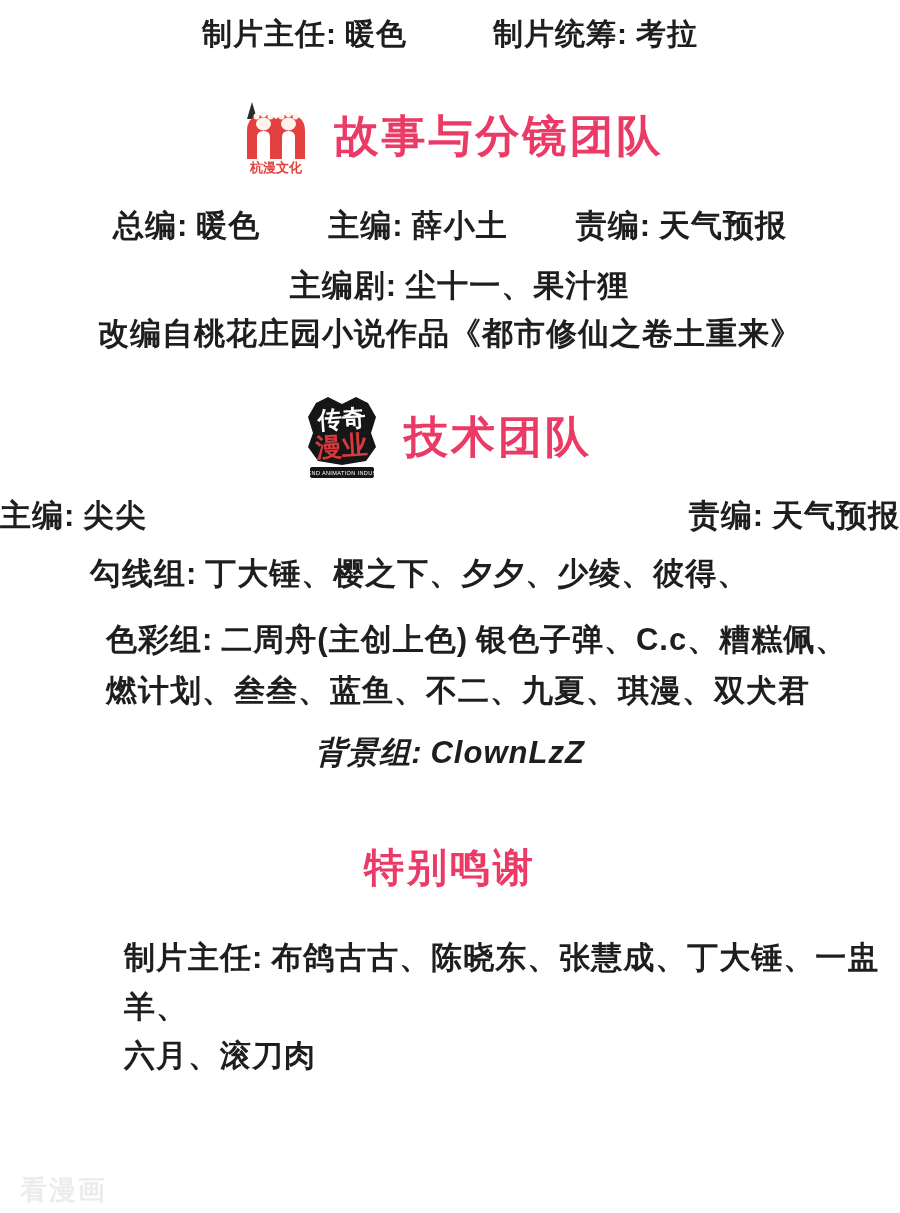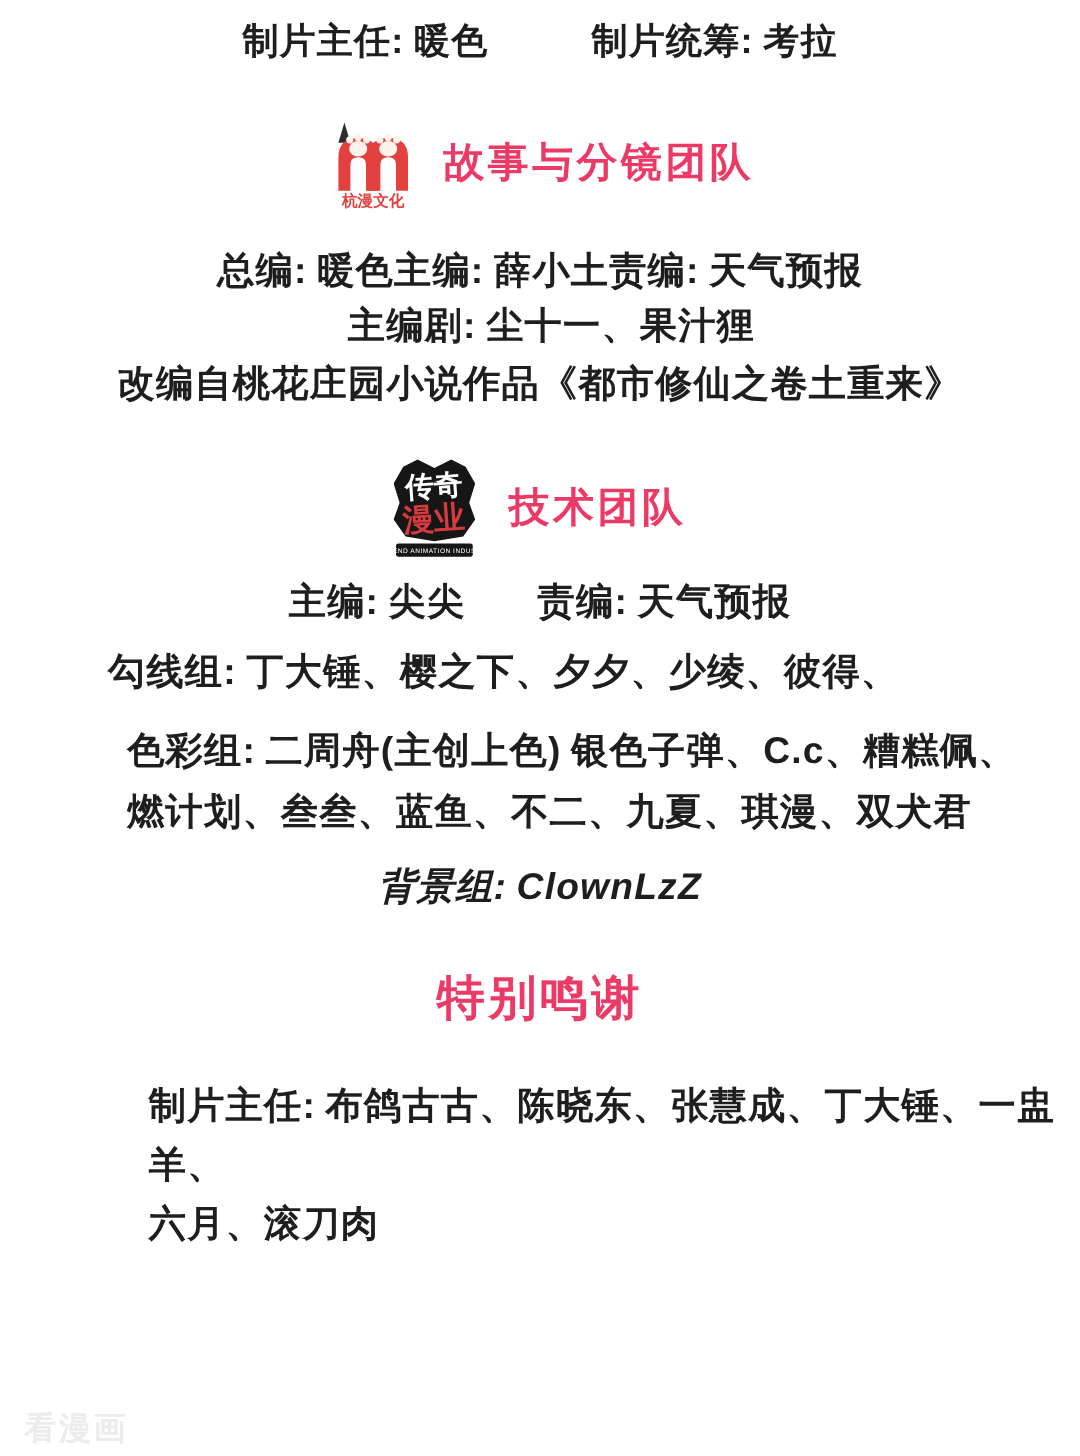--- a/index.html
+++ b/index.html
@@ -15,36 +15,36 @@
   .center{justify-content:center;}
   .lbl{font-weight:800;margin-right:8px;}
   .t30{font-size:30px;letter-spacing:1px;}
   .t31{font-size:31px;letter-spacing:1px;}
   .pair{white-space:nowrap;}
 
   #top-line{padding-top:14px;gap:86px;font-weight:700;}
   #header1{margin-top:42px;gap:22px;}
   #header2{margin-top:40px;gap:28px;}
   .team-heading{
-    font-size:34px;font-weight:900;letter-spacing:3px;
+    font-size:44px;font-weight:900;letter-spacing:3px;
     color:#ec3a66;
   }
-  #editors1{margin-top:30px;font-weight:700;}
-  #editors2{margin-top:16px;gap:60px;font-weight:700;}
+  #editors1{margin-top:30px;gap:68px;font-weight:700;}
+  #editors2{margin-top:16px;gap:60px;font-weight:700;justify-content:space-between;}
 
   .group-block{line-height:51px;font-weight:600;letter-spacing:1px;}
   #pen-group{margin-top:20px;margin-left:145px;}
   #line-group{margin-top:12px;margin-left:90px;line-height:49px;}
   #color-group{margin-top:16px;margin-left:106px;}
   #history-group{margin-top:38px;margin-left:124px;line-height:49px;}
 
-  #screenwriter{margin-top:4px;font-weight:600;padding-left:19px;}
+  #screenwriter{margin-top:18px;font-weight:600;padding-left:19px;}
   #adaptation{margin-top:6px;font-weight:600;letter-spacing:1px;}
   #bg-group{margin-top:16px;font-weight:600;font-style:italic;}
-  #thanks-title{margin-top:44px;}
+  #thanks-title{margin-top:66px;}
   #thanks-title .team-heading{font-size:40px;}
 
   .note{font-weight:800;margin-right:8px;}
 
   #watermark{
     position:absolute;left:20px;top:1172px;
     color:#ececec;font-size:27px;font-weight:700;letter-spacing:2px;
   }
   svg{display:block;}
 </style>

